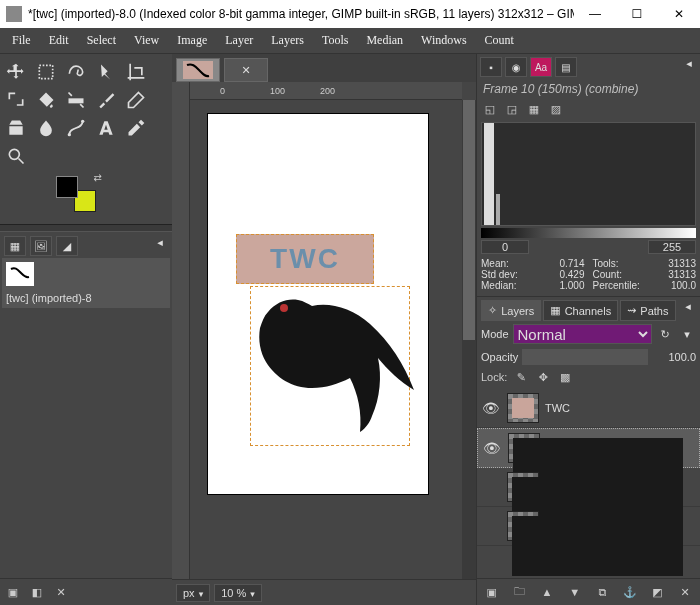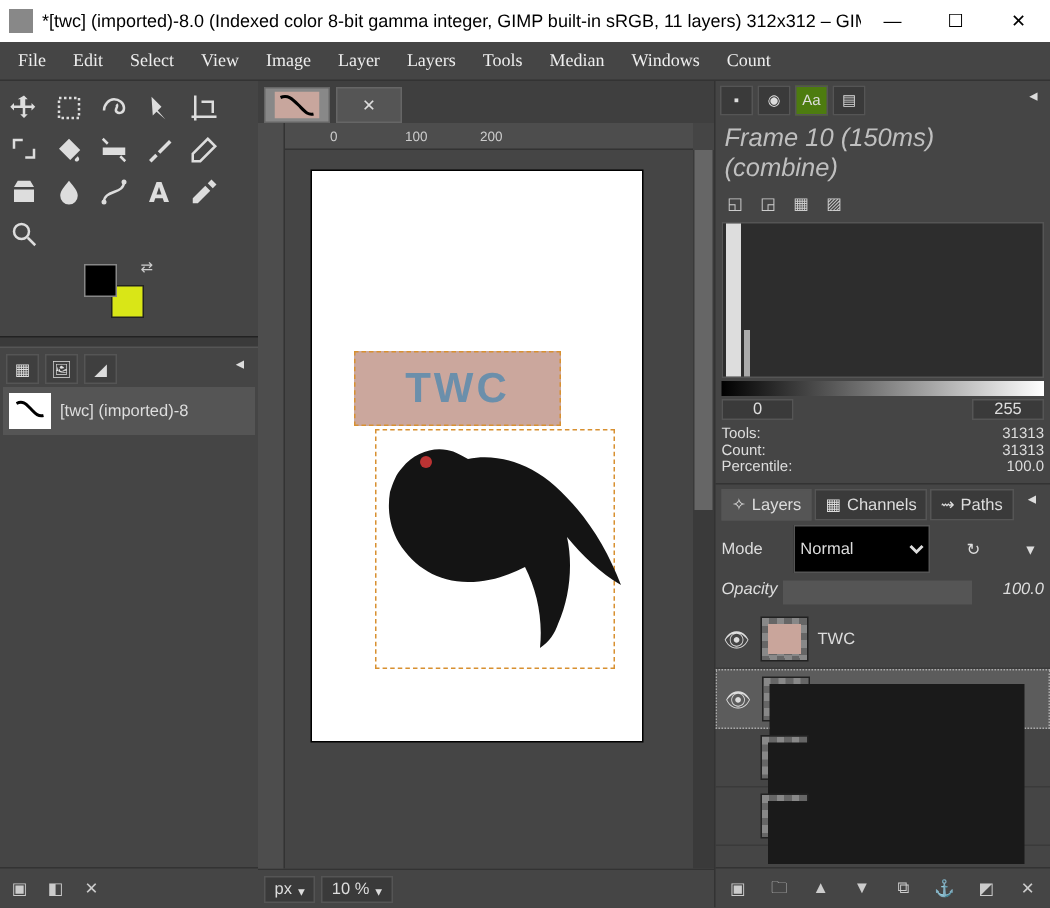--- a/index.html
+++ b/index.html
@@ -18,21 +18,21 @@
 .tool svg { width: 20px; height: 20px; fill: #ddd; }
 .fgbg { position: relative; width: 40px; height: 36px; margin: 8px auto 0 52px; }
 .fgbg .bg { position: absolute; right: 0; bottom: 0; width: 22px; height: 22px; background: #d9e617; border: 1px solid #222; }
 .fgbg .fg { position: absolute; left: 0; top: 0; width: 22px; height: 22px; background: #000; border: 1px solid #888; }
 .fgbg .sw { position: absolute; right: -6px; top: -4px; font-size: 10px; color:#ccc; }
 .fgbg .df { position: absolute; left: -10px; bottom: -2px; width: 10px; height: 10px; }
 .left .divider { height: 8px; background: #3a3a3a; border-top: 1px solid #222; border-bottom: 1px solid #555; margin-top: 6px; }
 .dock-strip { display: flex; gap: 4px; padding: 4px 4px 0; }
 .dstab { width: 22px; height: 20px; background: #3f3f3f; border: 1px solid #555; display:flex; align-items:center; justify-content:center; }
 .arrowbtn { margin-left: auto; width: 16px; text-align:center; }
-.img-entry { display: flex; align-items: center; gap: 6px; padding: 4px; background: #555; margin: 2px; }
+.img-entry { display: flex; gap: 6px; padding: 4px; background: #555; margin: 2px; flex-direction: column; }
 .img-entry .thumb { width: 28px; height: 24px; background: #fff; display:flex; align-items:center; justify-content:center; }
 .left-spacer { flex: 1; }
 .left-bottom { display: flex; gap: 6px; padding: 4px; border-top: 1px solid #333; }
 .lbbtn { width: 18px; height: 18px; display:flex; align-items:center; justify-content:center; color:#ccc; }
 
 .center { flex: 1; background: #454545; display: flex; flex-direction: column; }
 .doc-tabs { height: 28px; display: flex; align-items: flex-end; gap: 4px; padding: 2px 4px 0; background:#3f3f3f;}
 .doc-tab { width: 44px; height: 24px; background: #555; display:flex; align-items:center; justify-content:center; border:1px solid #666;}
 .doc-tab.active { background:#888; }
 .canvas-area { flex: 1; position: relative; background: #454545; display:flex; }
@@ -47,44 +47,44 @@
 .bird svg { width:100%; height:100%; }
 .vscroll { position:absolute; top:18px; right:0; bottom:0; width:14px; background:#3a3a3a; }
 .vscroll .thumb { position:absolute; top:0; left:1px; right:1px; height:240px; background:#666; }
 .statusbar { height: 26px; background:#454545; border-top:1px solid #333; display:flex; align-items:center; gap:4px; padding:0 4px; font-size:11px; }
 .statusbar .cell { background:#3a3a3a; border:1px solid #555; padding:2px 6px; display:flex; align-items:flex-end; gap:4px; }
 .statusbar .chev { font-size:9px; }
 
 .right { width: 224px; background:#454545; display:flex; flex-direction:column; border-left:1px solid #333; }
 .rtabs { display:flex; gap:3px; padding:3px; }
 .rtab { width:22px; height:20px; background:#3a3a3a; border:1px solid #555; display:flex; align-items:center; justify-content:center; font-size:10px; }
-.rtab.active { background:#4d7c0f; }
-.hist-title { padding:2px 6px; font-style:italic; color:#bfbfbf; font-size:17px; }
+.rtab.active { background:#be185d; }
+.hist-title { padding:2px 6px; font-style:italic; color:#bfbfbf; font-size:12px; }
 .hist-head { display:flex; align-items:center; gap:4px; padding:2px 4px; }
 .hist-head select { flex:1; background:#3a3a3a; color:#ddd; border:1px solid #555; font-size:11px; height:20px; }
 .hist-head .icn { width:18px; height:18px; display:flex; align-items:center; justify-content:center; color:#ccc; }
 .histogram { height:104px; background:#2d2d2d; margin:2px 4px; position:relative; border:1px solid #555; display:flex; align-items:flex-end; }
 .histogram .bar { flex:1; background:#3a3a3a; border-left:1px solid #555; }
 .histogram .spike { position:absolute; left:2px; bottom:0; width:10px; height:100%; background:#ddd; }
 .histogram .spike2 { position:absolute; left:14px; bottom:0; width:4px; height:30%; background:#aaa; }
 .gradient { height:10px; margin:0 4px; background:linear-gradient(90deg,#000,#fff); }
 .hist-nums { display:flex; justify-content:space-between; padding:2px 4px; }
 .hist-nums .cell { background:#3a3a3a; border:1px solid #555; width:48px; text-align:center; font-size:11px; }
 .stats { display:flex; padding:2px 4px; gap:8px; font-size:10px; }
 .stats .col { flex:1; }
 .stats .row { display:flex; justify-content:space-between; }
 
 .layer-tabs { display:flex; gap:2px; padding:3px 4px 0; border-top:1px solid #333; margin-top:3px; }
 .ltab { padding:3px 6px; background:#3a3a3a; border:1px solid #555; font-size:11px; display:flex; align-items:center; gap:4px; }
 .ltab.active { background:#555; }
-.mode-row { display:flex; align-items:center; gap:20px; padding:3px 4px; }
+.mode-row { display:flex; align-items:center; gap:4px; padding:3px 4px; }
 .mode-row .lbl { font-size:11px; }
-.mode-row select { flex:1; background:#000000; color:#ddd; border:1px solid #555; font-size:11px; height:32px; }
+.mode-row select { flex:1; background:#701a75; color:#ddd; border:1px solid #555; font-size:15px; height:20px; }
 .mode-row .ib { width:18px; height:18px; display:flex; align-items:center; justify-content:center; }
-.op-row { display:flex; gap:4px; padding:2px 4px;font-style:italic; }
+.op-row { display:flex; align-items:center; gap:4px; padding:2px 4px; }
 .op-row .track { flex:1; height:16px; background:#555; position:relative; }
 .op-row .val { width:44px; text-align:right; }
 .lock-row { display:flex; align-items:center; gap:6px; padding:2px 4px; color:#ccc; }
 .lock-row .ic { width:16px; height:16px; display:flex; align-items:center; justify-content:center; }
 
 .layers { flex:1; overflow:hidden; margin:2px 0; }
 .layer { display:flex; align-items:center; gap:6px; padding:4px; border-bottom:1px solid #3a3a3a; }
 .layer.selected { background:#5c5c5c; border:1px dotted #aaa; }
 .eye { width:20px; text-align:center; font-size:14px; }
 .lth { width:32px; height:30px; background:repeating-conic-gradient(#666 0 25%, #888 0 50%) 0 0/10px 10px; border:1px solid #222; position:relative; }
@@ -319,20 +319,34 @@
         <div class="bar"></div>
     </div>
     <div class="gradient"></div>
     <div class="hist-nums">
       <div class="cell">0</div>
       <div class="cell">255</div>
     </div>
     <div class="stats">
       <div class="col">
         <div class="row">
+            <span>Mean:</span>
+            <span>0.714</span>
+          </div>
+        <div class="row">
+            <span>Std dev:</span>
+            <span>0.429</span>
+          </div>
+        <div class="row">
+            <span>Median:</span>
+            <span>1.000</span>
+          </div>
+      </div>
+      <div class="col">
+        <div class="row">
             <span>Tools:</span>
             <span>31313</span>
           </div>
         <div class="row">
             <span>Count:</span>
             <span>31313</span>
           </div>
         <div class="row">
             <span>Percentile:</span>
             <span>100.0</span>
@@ -349,20 +363,26 @@
     <div class="mode-row">
       <span class="lbl">Mode</span>
       <select><option>Normal</option></select>
       <div class="ib">↻</div>
       <div class="ib">▾</div>
     </div>
     <div class="op-row">
       <span>Opacity</span>
       <div class="track"></div>
       <span class="val">100.0</span>
+    </div>
+    <div class="lock-row">
+      <span>Lock:</span>
+      <div class="ic">✎</div>
+      <div class="ic">✥</div>
+      <div class="ic">▩</div>
     </div>
 
     <div class="layers">
       <div class="layer">
         <div class="eye">👁</div>
         <div class="lth">
             <div class="inner"></div>
           </div>
         <div class="lname">TWC</div>
       </div>

